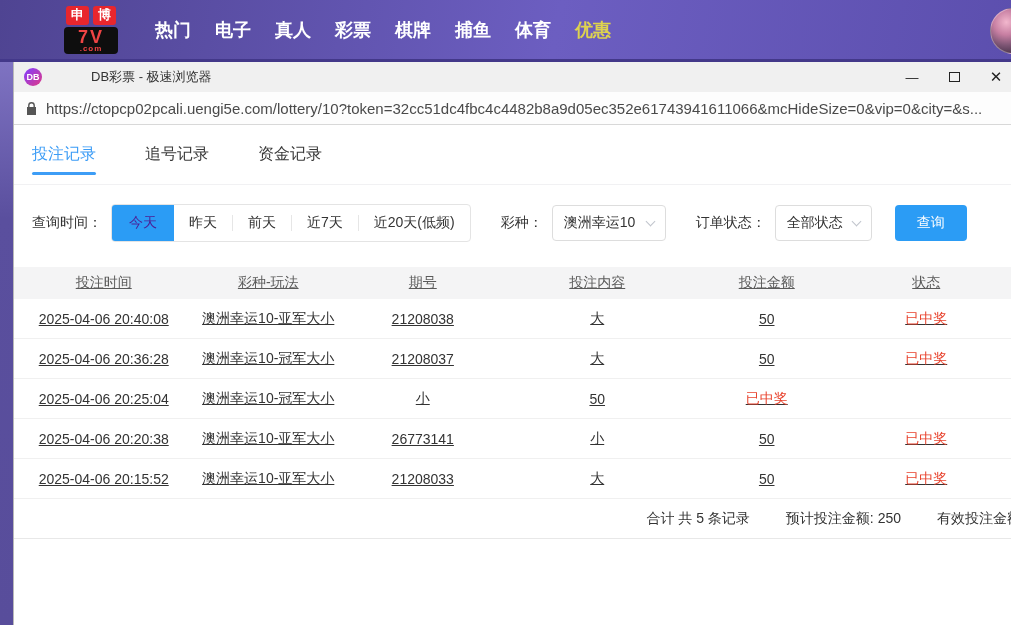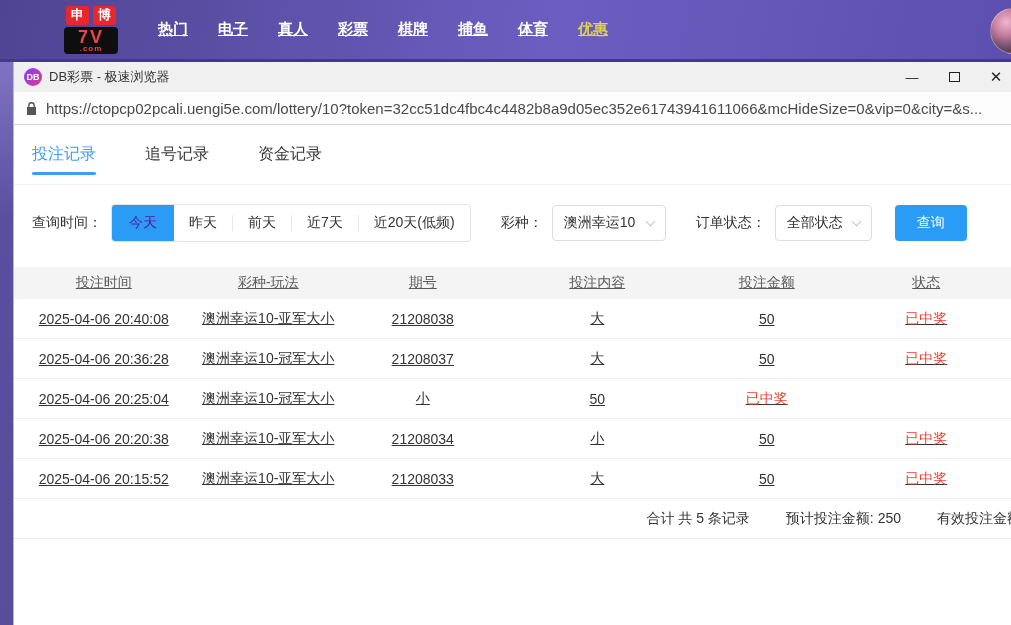--- a/index.html
+++ b/index.html
@@ -16,30 +16,30 @@
     background:linear-gradient(100deg,#4f4492 0%,#6c5ec1 55%,#5c4fae 100%);
     border-bottom:3px solid #43388a; display:flex; align-items:center; }
   .logo { margin-left:64px; width:54px; cursor:pointer; }
   .logo-badges { display:flex; gap:4px; justify-content:center; margin-bottom:2px; }
   .logo-badge { width:23px; height:19px; background:#e8262d; border-radius:3px;
     color:#fff; font-size:13px; font-weight:bold; display:flex; align-items:center; justify-content:center; }
   .logo-block { background:#0e0e0e; border-radius:4px; color:#ef4444; text-align:center; padding:2px 2px 1px; }
   .logo-main { font-size:18px; font-weight:900; letter-spacing:2px; line-height:16px; }
   .logo-sub { font-size:8px; font-weight:bold; line-height:8px; letter-spacing:1px; }
   .nav-items { display:flex; margin-left:25px; }
-  .nav-item { color:#fff; font-size:15px; font-weight:bold; width:60px; text-align:center; cursor:pointer;text-decoration:underline; }
+  .nav-item { color:#fff; font-size:18px; font-weight:bold; width:60px; text-align:center; cursor:pointer; }
   .nav-item.highlight { color:#ded34f; }
   .avatar { position:absolute; left:990px; top:8px; width:46px; height:46px; border-radius:50%;
     background:radial-gradient(circle at 35% 30%,#f2b7cd 0%,#c77fa2 30%,#7d5574 55%,#38283e 85%);
     border:1px solid rgba(255,255,255,.35); }
 
   
   .window { position:absolute; left:13px; top:62px; width:998px; height:563px;
     background:#fff; border-left:1px solid #b9b9b9; overflow:hidden; }
-  .titlebar { height:30px; background:#f0f0f0; display:flex; align-items:center; padding:0 0 0 10px; }
+  .titlebar { height:30px; background:#f0f0f0; display:flex; align-items:center; padding:0 0 0 10px;gap:42px; }
   .db-badge { width:18px; height:18px; border-radius:50%;
     background:linear-gradient(135deg,#8e3cf0 15%,#d63a92 90%);
     color:#fff; font-size:9px; font-weight:bold; display:flex; align-items:center; justify-content:center;
     margin-right:7px; flex:none; }
   .window-title { font-size:13px; color:#333; }
   .win-controls { margin-left:auto; display:flex; align-items:stretch; height:30px; margin-right:-6px; }
   .win-btn { width:42px; display:flex; align-items:center; justify-content:center;
     font-size:13px; color:#222; cursor:pointer; }
   .win-btn.close { font-size:15px; }
   .max-box { width:11px; height:10px; border:1.5px solid #222; display:inline-block; }
@@ -218,21 +218,21 @@
         <div class="trow">
           <span class="tcell">2025-04-06 20:25:04</span>
           <span class="tcell">澳洲幸运10-冠军大小</span>
           <span class="tcell">小</span>
           <span class="tcell">50</span>
           <span class="tcell status">已中奖</span>
         </div>
         <div class="trow">
           <span class="tcell">2025-04-06 20:20:38</span>
           <span class="tcell">澳洲幸运10-亚军大小</span>
-          <span class="tcell">21208034</span>
+          <span class="tcell">26773141</span>
           <span class="tcell">小</span>
           <span class="tcell">50</span>
           <span class="tcell status">已中奖</span>
         </div>
         <div class="trow">
           <span class="tcell">2025-04-06 20:15:52</span>
           <span class="tcell">澳洲幸运10-亚军大小</span>
           <span class="tcell">21208033</span>
           <span class="tcell">大</span>
           <span class="tcell">50</span>

